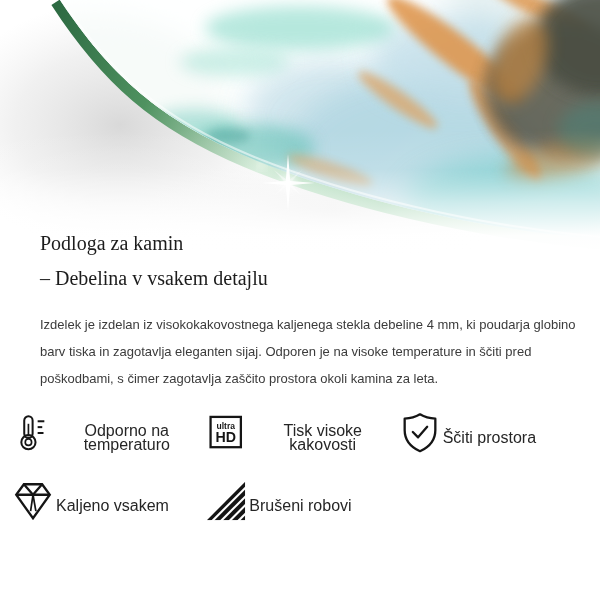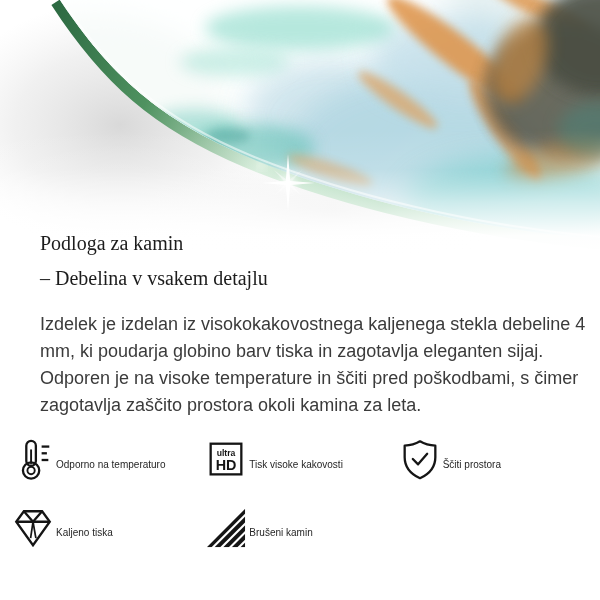--- a/index.html
+++ b/index.html
@@ -11,29 +11,29 @@
   }
   .hero{position:absolute;top:0;left:0;width:600px;height:262px;}
   .content{position:absolute;top:226px;left:0;width:600px;}
   .title{
     margin:0 30px 0 40px;
     font-family:"Liberation Serif","DejaVu Serif",serif;
     font-weight:400;font-size:20px;line-height:35px;color:#1c1c1c;
   }
   .desc{
     margin:15px 8px 0 40px;max-width:552px;
-    font-size:18px;line-height:27px;color:#3b3b3b;
+    font-size:13px;line-height:27px;color:#3b3b3b;
   }
   .features{
     display:grid;grid-template-columns:repeat(3,1fr);
     row-gap:22px;padding:0 10px;margin-top:18px;
   }
   .feature{display:flex;flex-direction:row;align-items:center;text-align:center;}
   .feature svg.fi{display:block;}
-  .feature .flabel{margin-top:9px;font-size:10px;color:#262626;line-height:14px;}
+  .feature .flabel{margin-top:9px;font-size:16px;color:#262626;line-height:14px;}
   .ico{stroke:#151515;fill:none;stroke-width:2.4;}
 </style>
 </head>
 <body>
 
 <svg class="hero" width="600" height="262" viewBox="0 0 600 262" aria-hidden="true">
   <defs>
     <linearGradient id="edgeG" gradientUnits="userSpaceOnUse" x1="60" y1="0" x2="560" y2="250">
       <stop offset="0" stop-color="#2d6a42"></stop>
       <stop offset="0.22" stop-color="#4f9260"></stop>
@@ -160,36 +160,36 @@
     <div class="feature">
       <svg class="fi" width="46" height="46" viewBox="0 0 48 48">
         <g class="ico" stroke-width="2.2">
           <path d="M6.5,17.5 L14.5,6.5 L33.5,6.5 L41.5,17.5 L24,42 Z"></path>
           <line x1="6.5" y1="17.5" x2="41.5" y2="17.5"></line>
           <path d="M14.5,6.5 L24,17.5 L33.5,6.5"></path>
           <path d="M24,17.5 L21.5,34.5" stroke-width="1.8"></path>
           <path d="M24,17.5 L27,34.5" stroke-width="1.8"></path>
         </g>
       </svg>
-      <div class="flabel">Kaljeno tiska</div>
+      <div class="flabel">Kaljeno vsakem</div>
     </div>
 
     <div class="feature">
       <svg class="fi" width="46" height="46" viewBox="0 0 48 48">
         <defs>
           <clipPath id="triClip">
               <path d="M4,44 L44,4 L44,44 Z"></path>
             </clipPath>
         </defs>
         <g clip-path="url(#triClip)" stroke="#151515" stroke-width="4.2">
           <line x1="4" y1="46" x2="46" y2="4"></line>
           <line x1="13" y1="46" x2="46" y2="13"></line>
           <line x1="22" y1="46" x2="46" y2="22"></line>
           <line x1="31" y1="46" x2="46" y2="31"></line>
           <line x1="40" y1="46" x2="46" y2="40"></line>
         </g>
       </svg>
-      <div class="flabel">Brušeni kamin</div>
+      <div class="flabel">Brušeni robovi</div>
     </div>
 
 
   </div>
 </div>
 
 </body></html>

